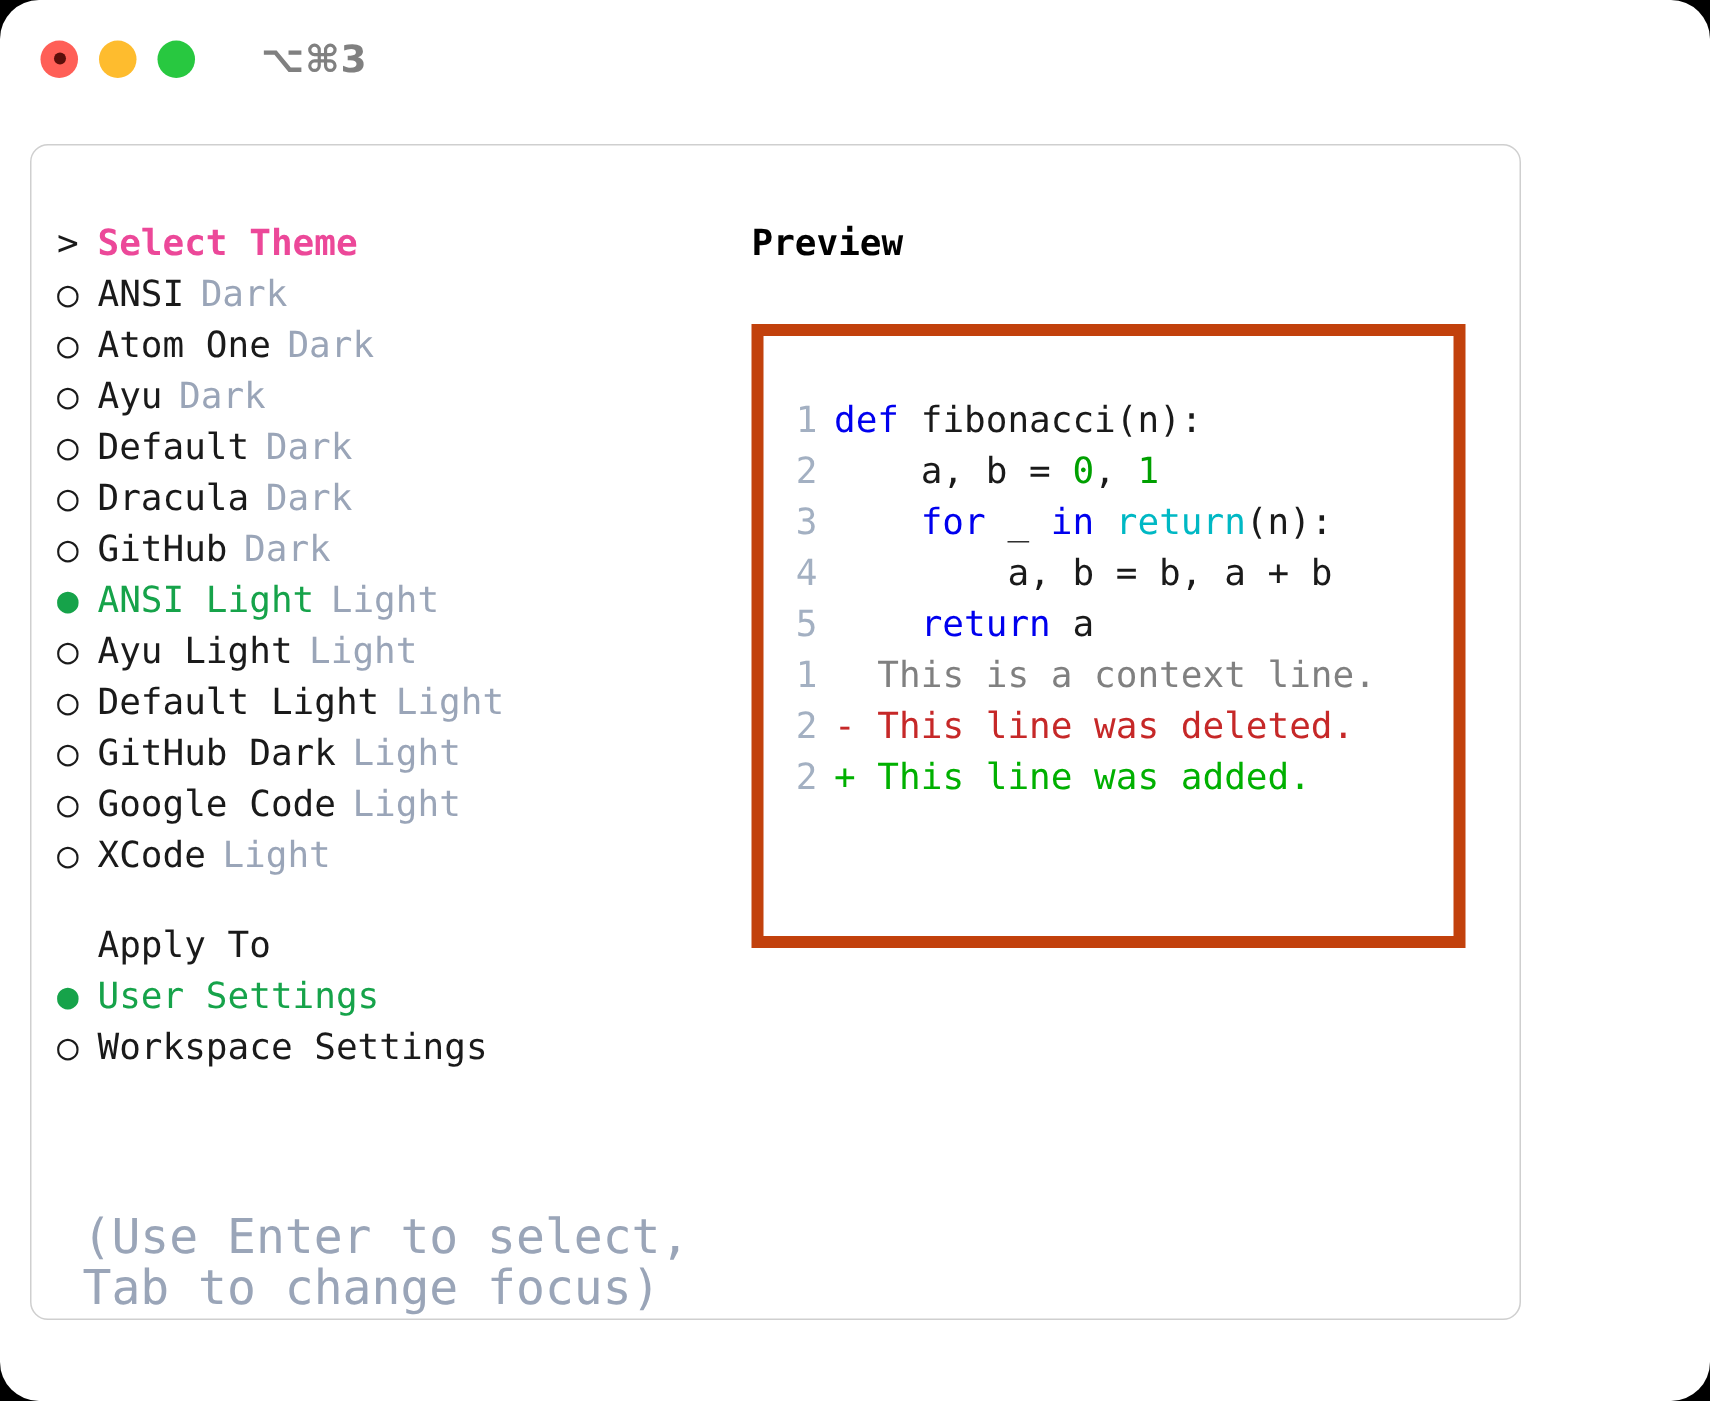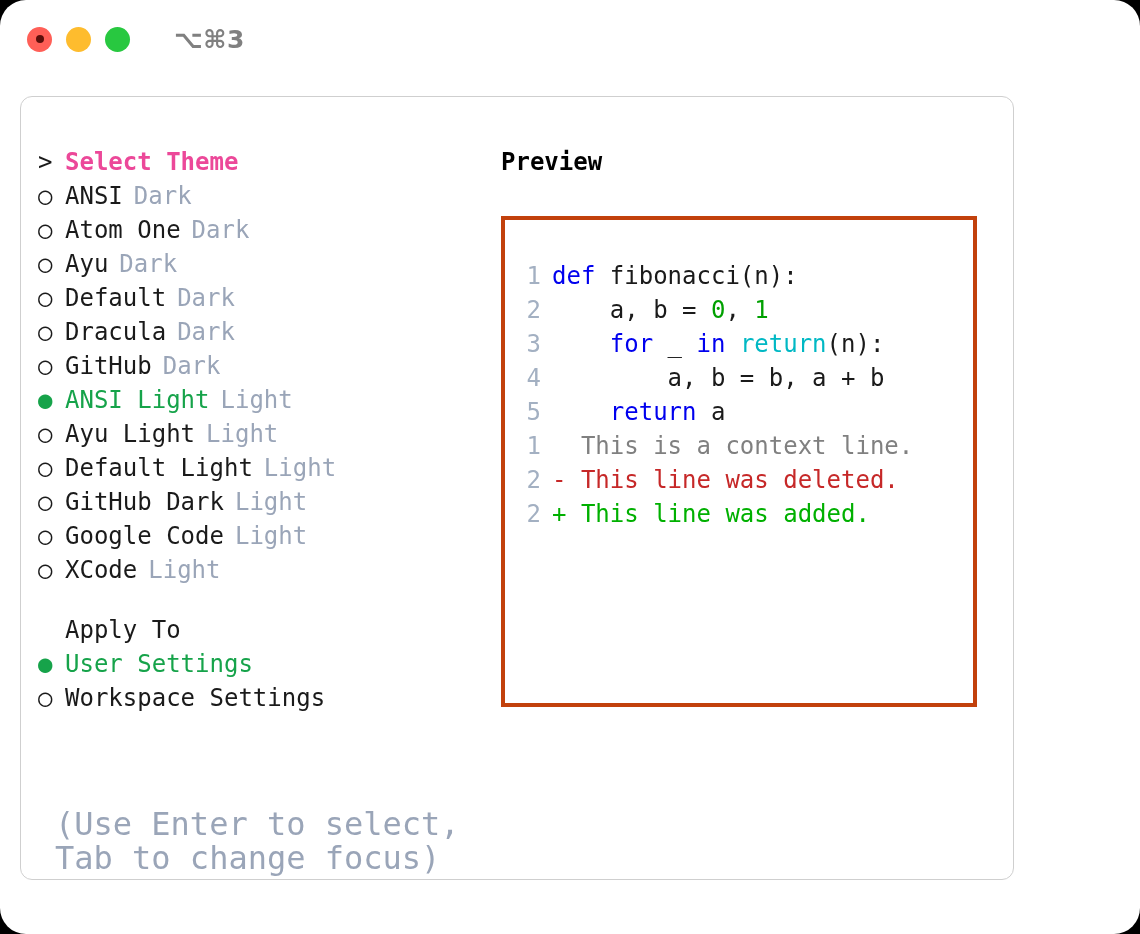--- a/index.html
+++ b/index.html
@@ -148,22 +148,22 @@
   }
   .preview-title {
     font-size: 24px;
     font-weight: bold;
     color: #000000;
     line-height: 34px;
   }
   .preview-box {
     margin-top: 37px;
     width: 476px;
-    height: 491px;
-    border: 4px solid #c2410c;
+    height: 416px;
+    border: 8px solid #c2410c;
     box-sizing: border-box;
     background: #ffffff;
     position: relative;
   }
   .code-area {
     position: absolute;
     left: 12px;
     top: 39px;
     right: 4px;
   }

